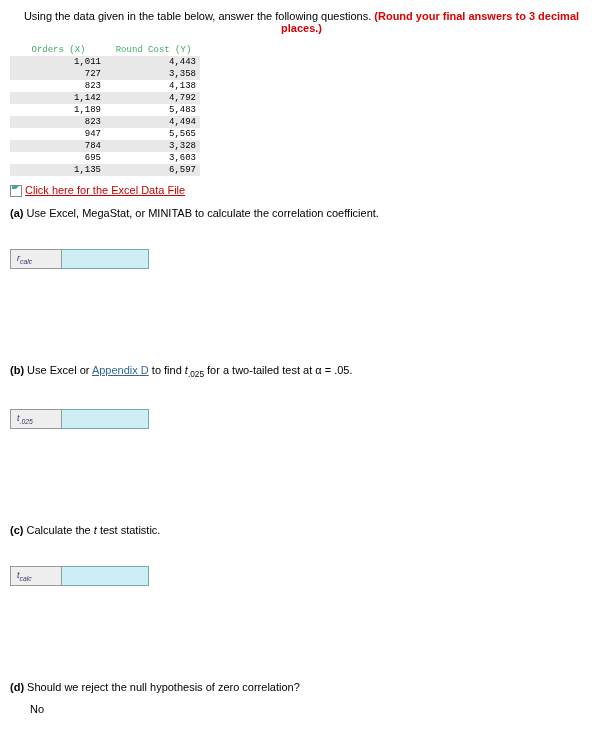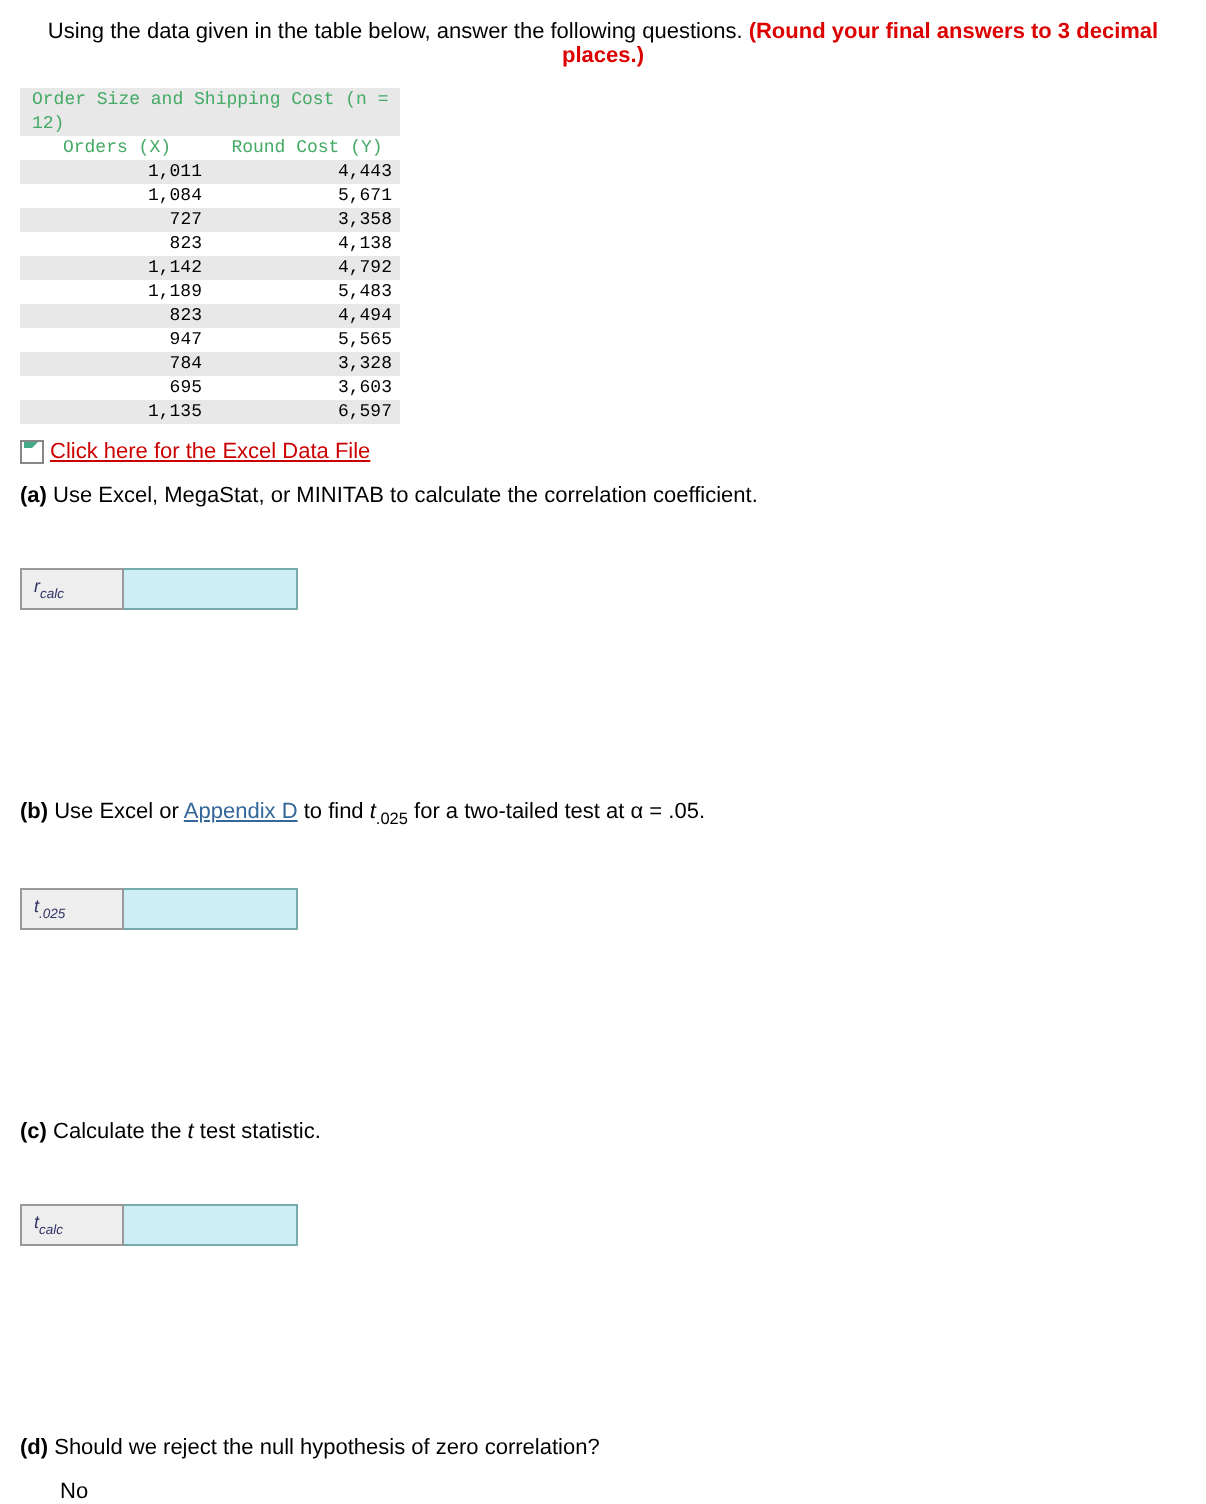--- a/index.html
+++ b/index.html
@@ -116,34 +116,27 @@
   </style>
 </head>
 <body>
 
 <div class="intro">
   <span>Using the data given in the table below, answer the following questions. </span><span class="red-bold">(Round your final answers to 3 decimal places.)</span>
 </div>
 
 <table class="data-table">
   <tbody>
-      <tr class="hdr-row">
-        <td colspan="2" class="hdr">Order Size and Shipping Cost (n = 12)</td>
-      </tr>
   <tr>
         <td class="hdr" style="text-align:center">Orders (X)</td>
         <td class="hdr" style="text-align:center">Round Cost (Y)</td>
       </tr>
   <tr class="even">
         <td>1,011</td>
         <td>4,443</td>
-      </tr>
-  <tr>
-        <td>1,084</td>
-        <td>5,671</td>
       </tr>
   <tr class="even">
         <td>727</td>
         <td>3,358</td>
       </tr>
   <tr>
         <td>823</td>
         <td>4,138</td>
       </tr>
   <tr class="even">

